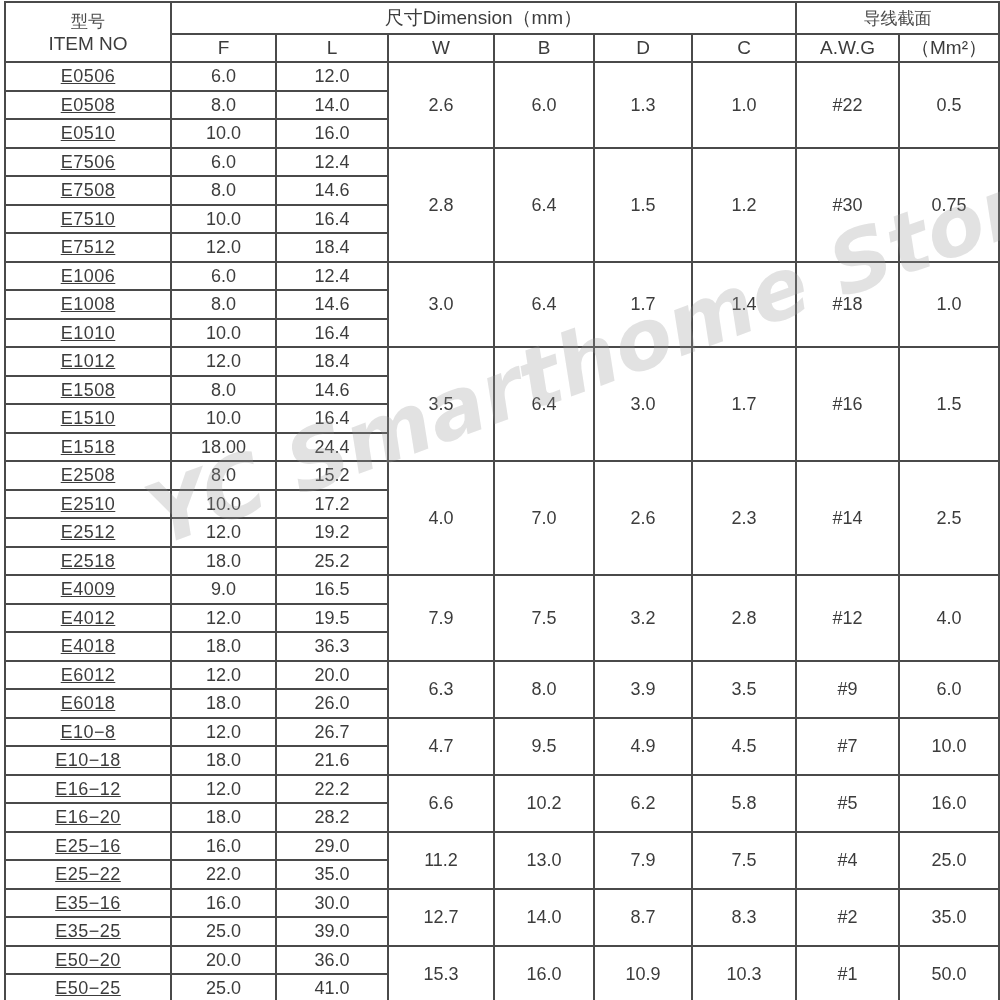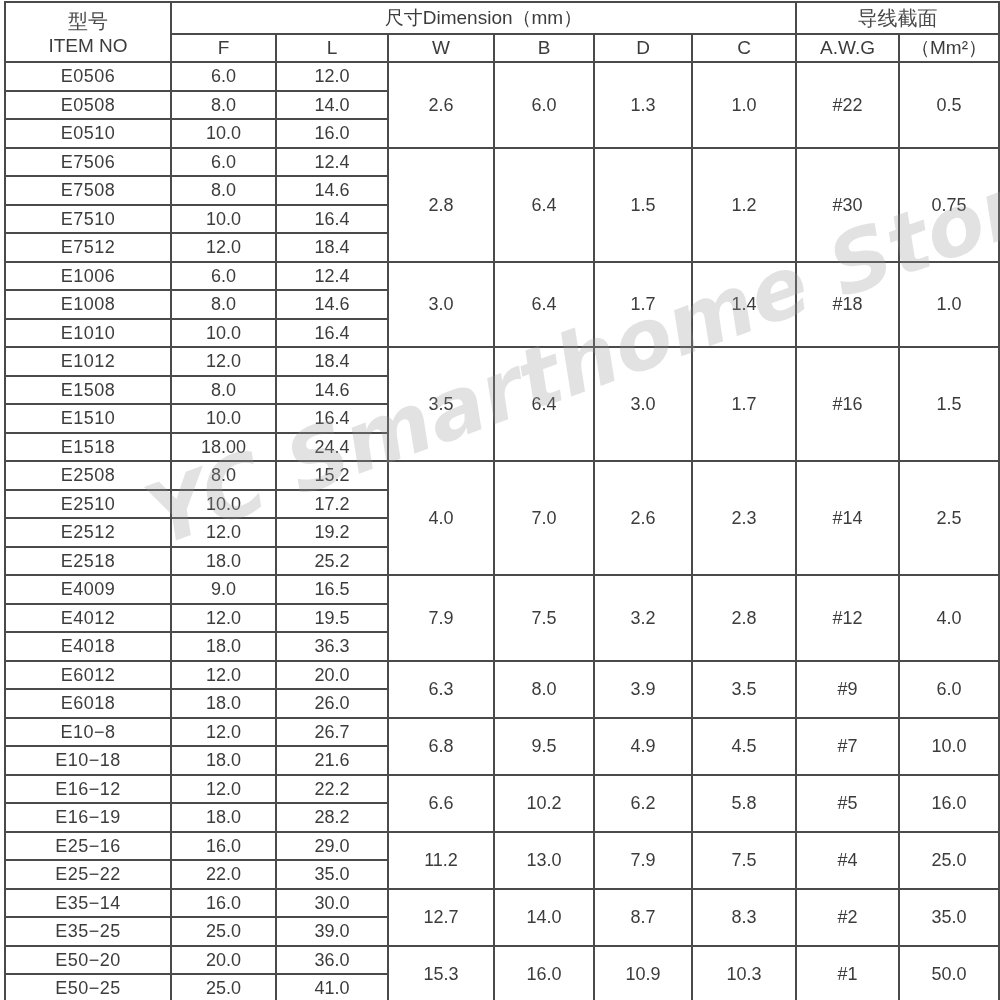--- a/index.html
+++ b/index.html
@@ -4,22 +4,22 @@
 <style>
   html, body { margin:0; padding:0; background:#ffffff; }
   body { width:1000px; height:1000px; overflow:hidden; position:relative; font-family:"Liberation Sans", sans-serif; color:#3a3a3a; }
   .wrap { position:absolute; left:4px; top:1px; }
   table { border-collapse:collapse; table-layout:fixed; }
   td, th { border:2px solid #4a4a4a; text-align:center; vertical-align:middle; padding:0; font-weight:normal; font-size:18px; color:#3c3c3c; white-space:nowrap; overflow:hidden; }
   th { font-size:19px; }
   tr.h1 th { height:30px; }
   tr.h2 th { height:25px; }
   tbody td { height:26.5px; line-height:24px; }
-  .item { letter-spacing:0.5px; }
-  .cn { font-family:"DejaVu Sans", sans-serif; font-size:20px; color:#4a4a4a; }
+  .item { letter-spacing:0.5px;text-decoration:underline; }
+  .cn { font-family:"DejaVu Sans", sans-serif; font-size:17px; color:#4a4a4a; }
   .watermark { position:absolute; left:150px; top:470px; font-family:"DejaVu Sans", sans-serif; font-weight:bold; font-style:italic; font-size:84px; color:rgba(150,150,150,0.28); transform:rotate(-20deg); transform-origin:left center; pointer-events:none; white-space:nowrap; }
 </style>
 </head>
 <body>
 
 <div class="wrap">
   <table>
     <colgroup>
       <col style="width:166px">
         <col style="width:105px">
@@ -206,21 +206,21 @@
         </tr>
         <tr>
           <td class="item">E6018</td>
           <td>18.0</td>
           <td>26.0</td>
         </tr>
         <tr>
           <td class="item">E10−8</td>
           <td>12.0</td>
           <td>26.7</td>
-          <td rowspan="2">6.8</td>
+          <td rowspan="2">4.7</td>
           <td rowspan="2">9.5</td>
           <td rowspan="2">4.9</td>
           <td rowspan="2">4.5</td>
           <td rowspan="2">#7</td>
           <td rowspan="2">10.0</td>
         </tr>
         <tr>
           <td class="item">E10−18</td>
           <td>18.0</td>
           <td>21.6</td>
@@ -230,42 +230,42 @@
           <td>12.0</td>
           <td>22.2</td>
           <td rowspan="2">6.6</td>
           <td rowspan="2">10.2</td>
           <td rowspan="2">6.2</td>
           <td rowspan="2">5.8</td>
           <td rowspan="2">#5</td>
           <td rowspan="2">16.0</td>
         </tr>
         <tr>
-          <td class="item">E16−19</td>
+          <td class="item">E16−20</td>
           <td>18.0</td>
           <td>28.2</td>
         </tr>
         <tr>
           <td class="item">E25−16</td>
           <td>16.0</td>
           <td>29.0</td>
           <td rowspan="2">11.2</td>
           <td rowspan="2">13.0</td>
           <td rowspan="2">7.9</td>
           <td rowspan="2">7.5</td>
           <td rowspan="2">#4</td>
           <td rowspan="2">25.0</td>
         </tr>
         <tr>
           <td class="item">E25−22</td>
           <td>22.0</td>
           <td>35.0</td>
         </tr>
         <tr>
-          <td class="item">E35−14</td>
+          <td class="item">E35−16</td>
           <td>16.0</td>
           <td>30.0</td>
           <td rowspan="2">12.7</td>
           <td rowspan="2">14.0</td>
           <td rowspan="2">8.7</td>
           <td rowspan="2">8.3</td>
           <td rowspan="2">#2</td>
           <td rowspan="2">35.0</td>
         </tr>
         <tr>

